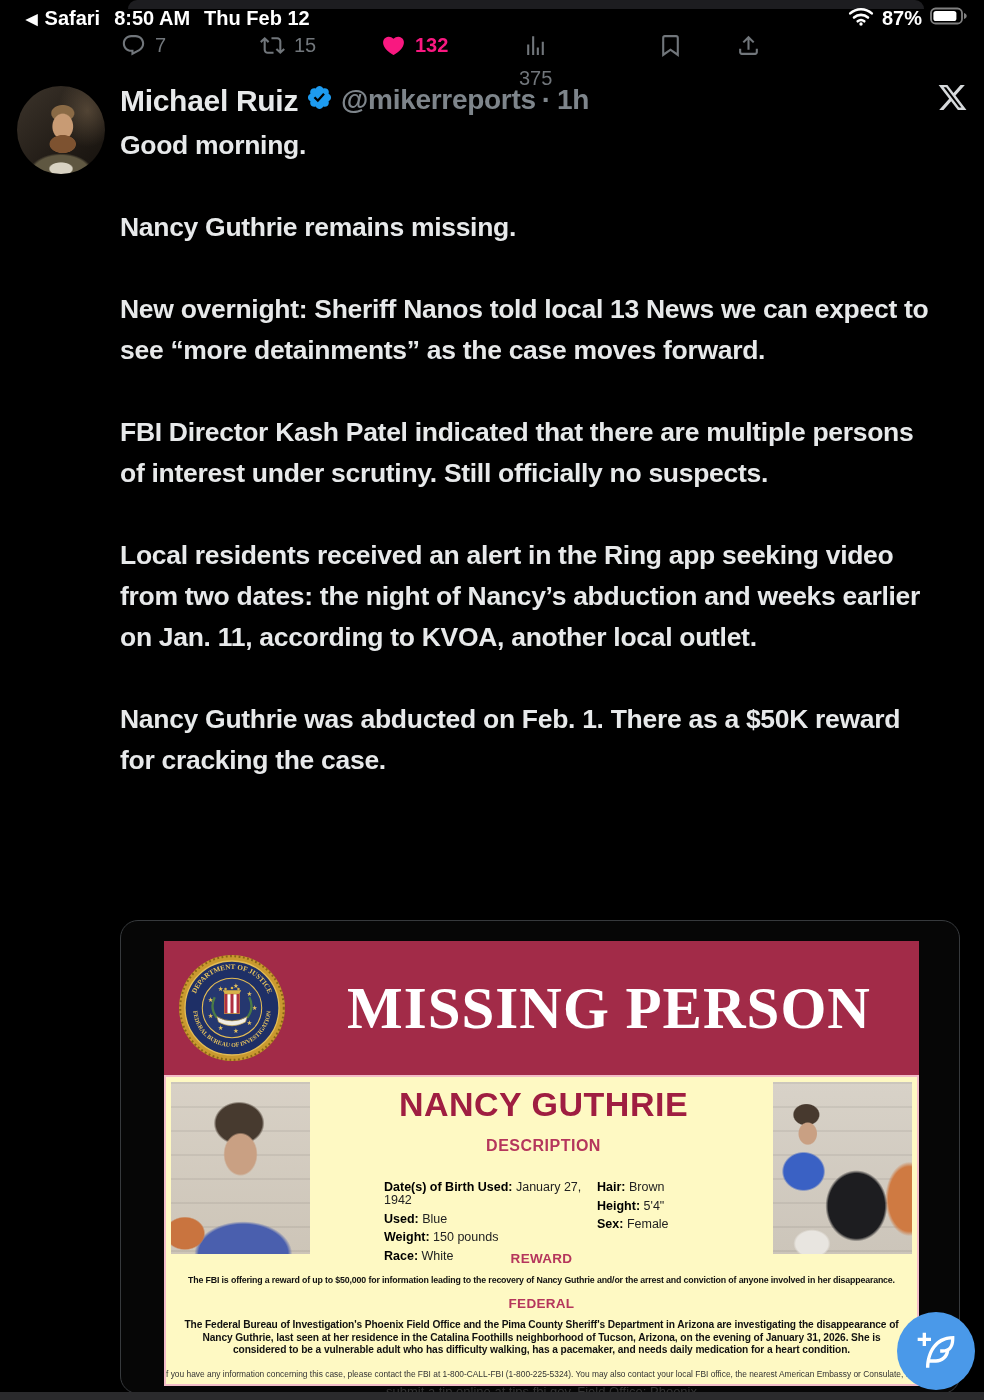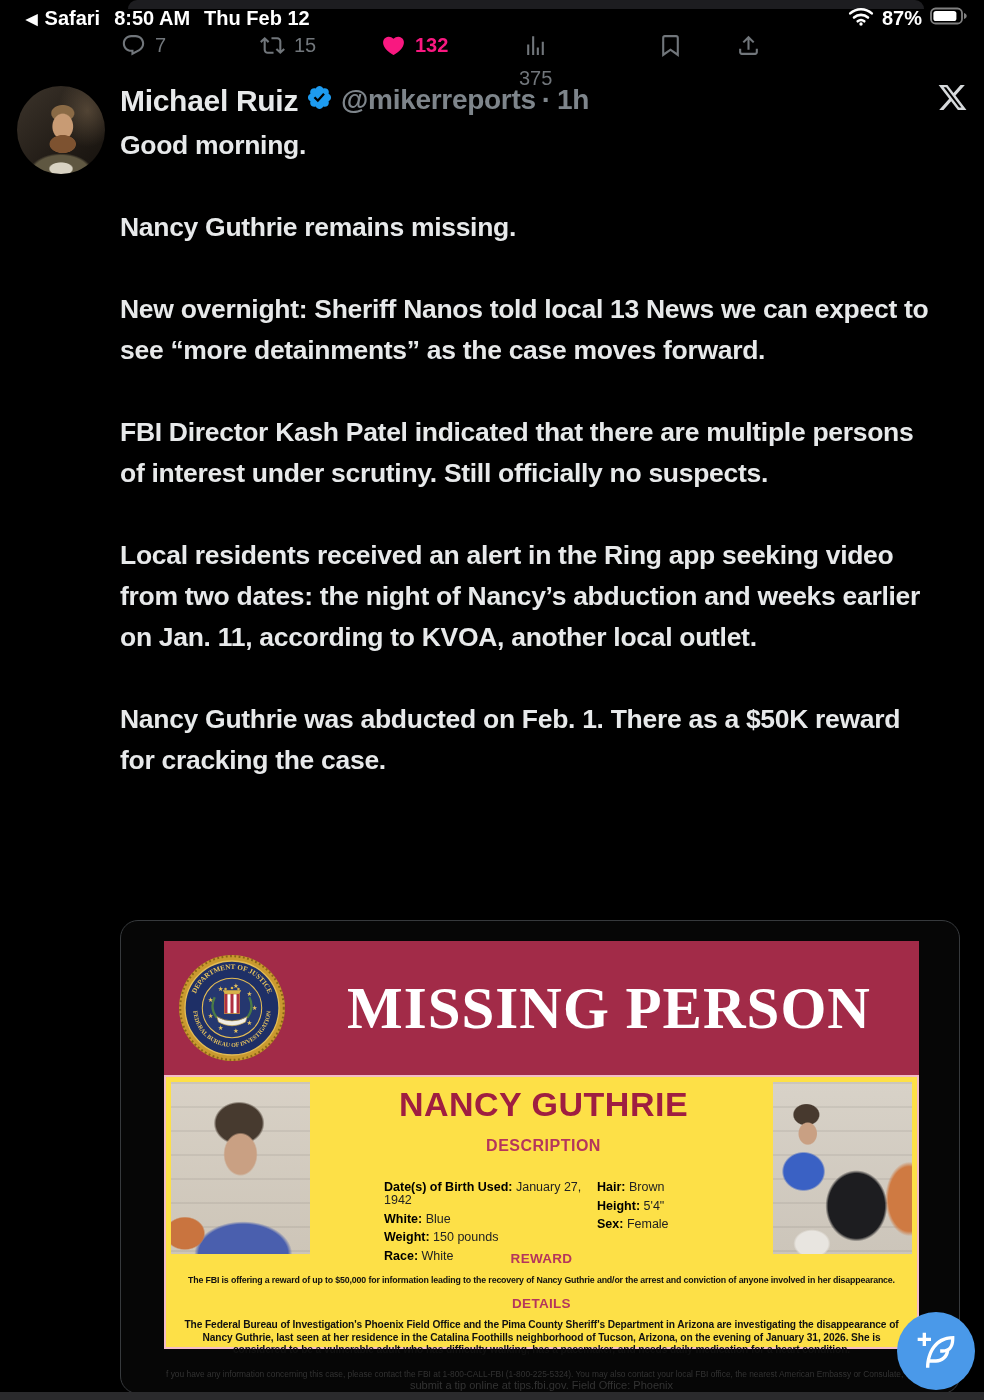--- a/index.html
+++ b/index.html
@@ -42,21 +42,21 @@
                color:#e7e9ea;letter-spacing:-0.3px;}
   
   .card{position:absolute;left:120px;top:920px;width:838px;height:472px;background:#060606;
         border:1px solid #36393c;border-radius:18px;overflow:hidden;}
   .poster{position:absolute;left:43px;top:20px;width:755px;}
   .band{position:relative;width:755px;height:134px;background:#a22b48;}
   .band-title{position:absolute;left:150px;top:50%;transform:translateY(-50%);width:590px;
               text-align:center;font-family:"Liberation Serif",serif;font-weight:700;
               font-size:59px;color:#fff;letter-spacing:1px;white-space:nowrap;}
   .seal{position:absolute;left:14px;top:13px;}
-  .pbody{position:relative;width:755px;height:274px;background:#fde047;
+  .pbody{position:relative;width:755px;height:311px;background:#fef9c3;
          border:2px solid #f3bcc8;box-sizing:border-box;color:#111;}
   .photo{position:absolute;top:5px;width:139px;height:172px;}
   .photo-left{left:5px;background:
       radial-gradient(34px 28px at 10% 88%, #c9743f 55%, rgba(0,0,0,0) 60%),
       radial-gradient(72px 48px at 52% 100%, #4a5fae 62%, rgba(0,0,0,0) 68%),
       radial-gradient(26px 33px at 50% 42%, #c9a083 60%, rgba(0,0,0,0) 66%),
       radial-gradient(41px 35px at 49% 24%, #473a2f 56%, rgba(0,0,0,0) 62%),
       repeating-linear-gradient(180deg, rgba(0,0,0,0.06) 0 2px, rgba(0,0,0,0) 2px 24px),
       linear-gradient(#d8d1c6,#cdc5b8);}
   .photo-right{right:5px;background:
@@ -81,21 +81,21 @@
   .fvalue{color:#222;}
   .lower{position:absolute;left:0;top:172px;width:751px;text-align:center;}
   .sechead{font-size:13.5px;font-weight:700;color:#b5365c;letter-spacing:0.3px;}
   .sechead.rw{margin-top:2px;}
   .rewardtxt{margin-top:9px;font-size:8.8px;font-weight:700;color:#111;
              letter-spacing:-0.15px;white-space:nowrap;overflow:hidden;}
   .sechead.dt{margin-top:11px;}
   .detailstxt{margin:8px auto 0;width:730px;font-size:10.2px;font-weight:700;color:#111;
               line-height:12.5px;letter-spacing:-0.1px;}
   .contact1{margin-top:12px;font-size:8.4px;color:#333;white-space:nowrap;overflow:hidden;}
-  .contact2{font-size:11px;color:#333;}
+  .contact2{margin-top:5px;font-size:13px;color:#333;}
   
   .fab{position:absolute;left:897px;top:1312px;width:78px;height:78px;border-radius:50%;
        background:#4a99e9;display:flex;align-items:center;justify-content:center;z-index:9;}
   .bottom-strip{position:absolute;left:0;bottom:0;width:100%;height:8px;background:#2a2a2c;}
 </style>
 </head>
 <body>
 
 <div class="screen">
 
@@ -242,34 +242,34 @@
       <div class="pbody">
         <div class="photo photo-left"></div>
         <div class="photo photo-right"></div>
         <div class="pcenter">
           <div class="pname">NANCY GUTHRIE</div>
           <div class="phead">DESCRIPTION</div>
         </div>
         <div class="fields">
           <div class="fcol fcol-left">
             <div><span class="flabel">Date(s) of Birth Used:</span> <span class="fvalue">January 27, 1942</span></div>
-            <div><span class="flabel">White:</span> <span class="fvalue">Blue</span></div>
+            <div><span class="flabel">Used:</span> <span class="fvalue">Blue</span></div>
             <div><span class="flabel">Weight:</span> <span class="fvalue">150 pounds</span></div>
             <div><span class="flabel">Race:</span> <span class="fvalue">White</span></div>
           </div>
           <div class="fcol fcol-right">
             <div><span class="flabel">Hair:</span> <span class="fvalue">Brown</span></div>
             <div><span class="flabel">Height:</span> <span class="fvalue">5'4"</span></div>
             <div><span class="flabel">Sex:</span> <span class="fvalue">Female</span></div>
           </div>
         </div>
         <div class="lower">
           <div class="sechead rw">REWARD</div>
           <div class="rewardtxt">The FBI is offering a reward of up to $50,000 for information leading to the recovery of Nancy Guthrie and/or the arrest and conviction of anyone involved in her disappearance.</div>
-          <div class="sechead dt">DETAILS</div>
+          <div class="sechead dt">FEDERAL</div>
           <div class="detailstxt">The Federal Bureau of Investigation's Phoenix Field Office and the Pima County Sheriff's Department in Arizona are investigating the disappearance of Nancy Guthrie, last seen at her residence in the Catalina Foothills neighborhood of Tucson, Arizona, on the evening of January 31, 2026. She is considered to be a vulnerable adult who has difficulty walking, has a pacemaker, and needs daily medication for a heart condition.</div>
           <div class="contact1">f you have any information concerning this case, please contact the FBI at 1-800-CALL-FBI (1-800-225-5324). You may also contact your local FBI office, the nearest American Embassy or Consulate, or you ca</div>
           <div class="contact2">submit a tip online at tips.fbi.gov. Field Office: Phoenix</div>
         </div>
       </div>
     </div>
   </div>
 
   <div class="fab">
     <svg width="40" height="40" viewBox="0 0 24 24" fill="#fff">

